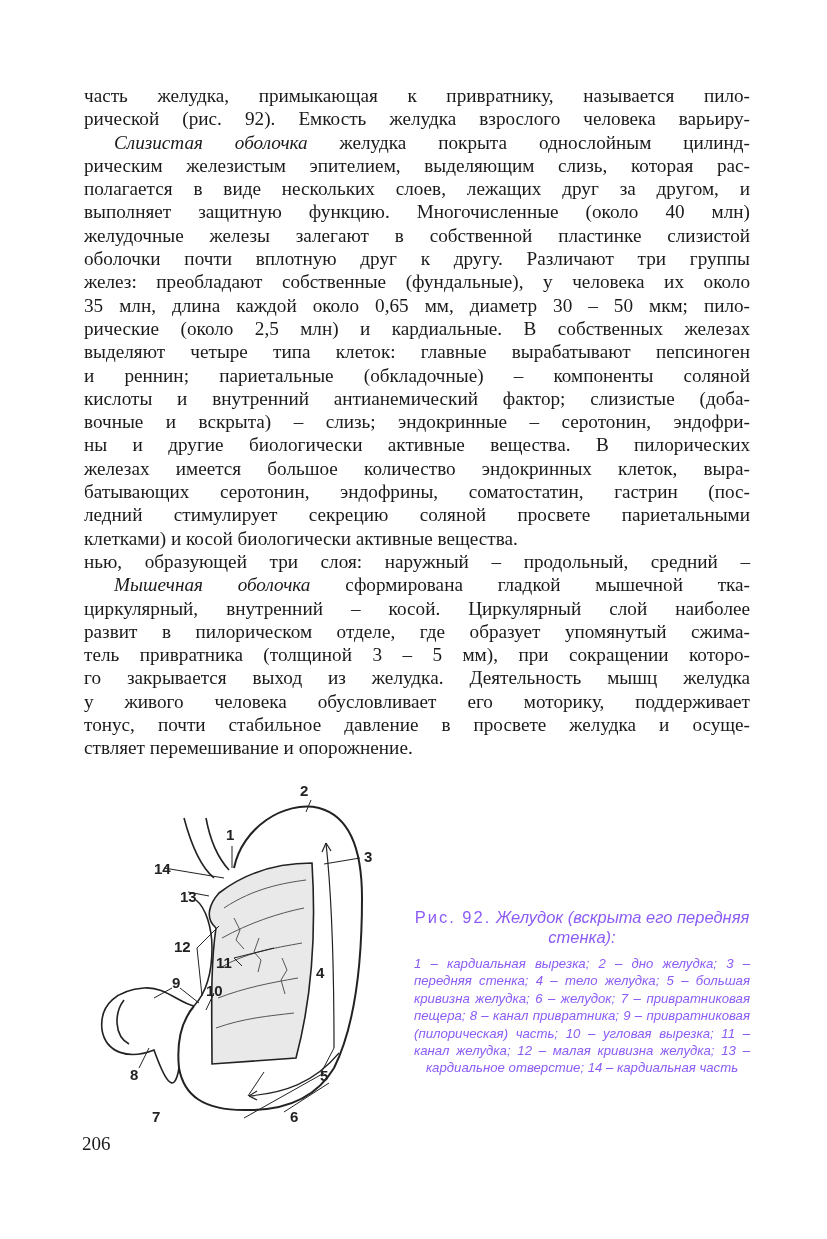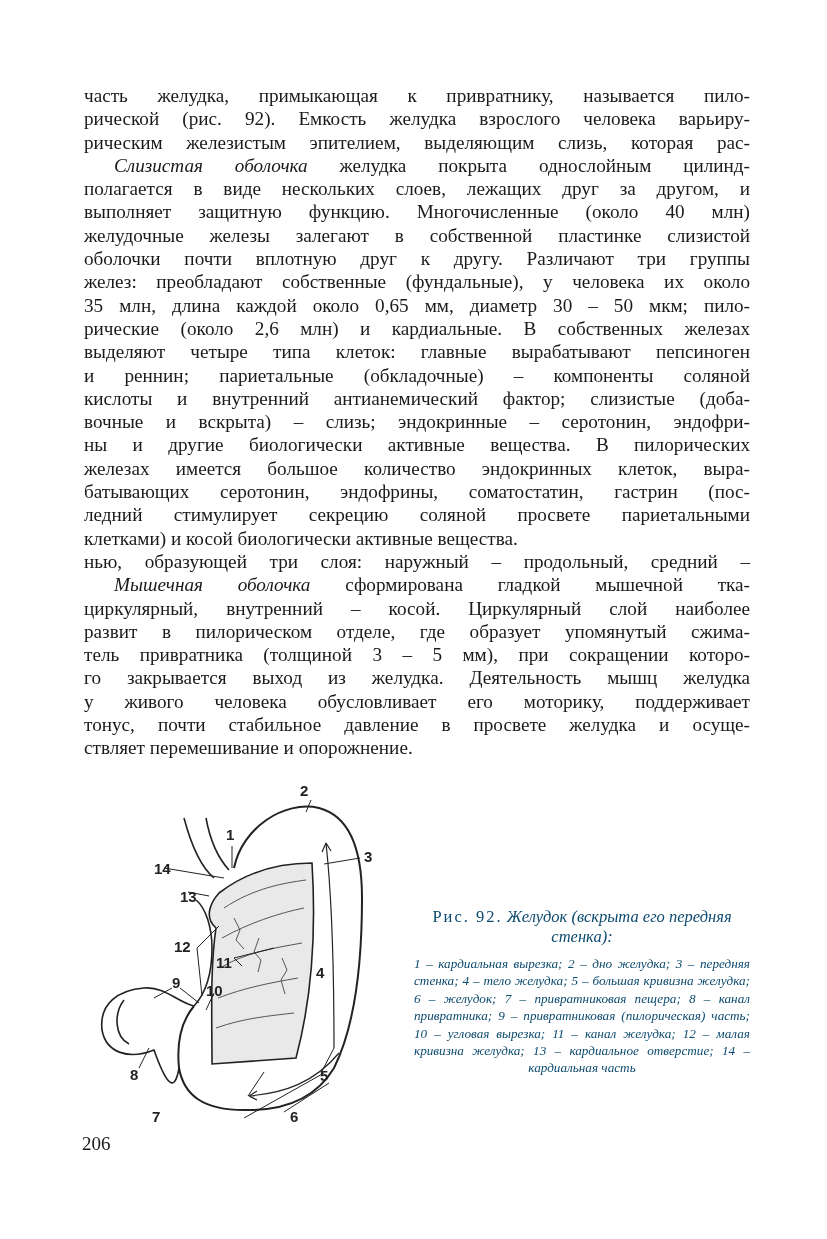--- a/index.html
+++ b/index.html
@@ -3,46 +3,46 @@
 <meta charset="utf-8">
 <style>
   html, body { margin:0; padding:0; background:#ffffff; }
   body { width:827px; height:1239px; position:relative; overflow:hidden; font-family:"DejaVu Serif", serif; color:#1a1a1a; }
   .body-text { position:absolute; left:84px; top:84px; width:666px; font-family:"Liberation Serif", serif; font-size:19.2px; line-height:23.3px; text-align:justify; }
   .body-text p { margin:0; }
   .body-text em { font-style:italic; }
   .line { display:block; text-align:justify; text-align-last:justify; white-space:nowrap; }
   .line.last { text-align-last:left; }
   .figure { position:absolute; left:84px; top:778px; width:320px; height:350px; }
-  .caption { position:absolute; left:414px; top:907px; width:336px; font-family:Liberation Serif, serif; color:#0c4a6e; text-align:center; }
+  .caption { position:absolute; left:414px; top:907px; width:336px; font-family:Liberation Sans, sans-serif; color:#8b5cf6; text-align:center; }
   .cap-title { font-size:16.5px; line-height:20px; }
   .cap-title .lbl { font-style:normal; letter-spacing:2px; }
   .cap-title .ttl { font-style:italic; }
   .cap-body { font-size:13.2px; line-height:17.4px; font-style:italic; text-align:justify; text-align-last:center; margin-top:8px; }
   .page-num { position:absolute; left:82px; top:1133px; font-family:"Liberation Serif", serif; font-size:19px; }
   svg text { font-family:"Liberation Sans", sans-serif; font-weight:bold; font-size:15px; fill:#222; }
 </style>
 </head>
 <body>
 
 <div class="body-text">
   <p>
     <span class="line">часть желудка, примыкающая к привратнику, называется пило-</span>
     <span class="line">рической (рис. 92). Емкость желудка взрослого человека варьиру-</span>
   </p>
   <p>
+    <span class="line" style="padding-left:30px"><em>Слизистая оболочка</em><span> желудка покрыта однослойным цилинд-</span></span>
     <span class="line">рическим железистым эпителием, выделяющим слизь, которая рас-</span>
-    <span class="line" style="padding-left:30px"><em>Слизистая оболочка</em><span> желудка покрыта однослойным цилинд-</span></span>
     <span class="line">полагается в виде нескольких слоев, лежащих друг за другом, и</span>
     <span class="line">выполняет защитную функцию. Многочисленные (около 40 млн)</span>
     <span class="line">желудочные железы залегают в собственной пластинке слизистой</span>
     <span class="line">оболочки почти вплотную друг к другу. Различают три группы</span>
     <span class="line">желез: преобладают собственные (фундальные), у человека их около</span>
     <span class="line">35 млн, длина каждой около 0,65 мм, диаметр 30 – 50 мкм; пило-</span>
-    <span class="line">рические (около 2,6 млн) и кардиальные. В собственных железах</span>
+    <span class="line">рические (около 2,5 млн) и кардиальные. В собственных железах</span>
     <span class="line">выделяют четыре типа клеток: главные вырабатывают пепсиноген</span>
     <span class="line">и реннин; париетальные (обкладочные) – компоненты соляной</span>
     <span class="line">кислоты и внутренний антианемический фактор; слизистые (доба-</span>
     <span class="line">вочные и вскрыта) – слизь; эндокринные – серотонин, эндофри-</span>
     <span class="line">ны и другие биологически активные вещества. В пилорических</span>
     <span class="line">железах имеется большое количество эндокринных клеток, выра-</span>
     <span class="line">батывающих серотонин, эндофрины, соматостатин, гастрин (пос-</span>
     <span class="line">ледний стимулирует секрецию соляной просвете париетальными</span>
     <span class="line last">клетками) и косой биологически активные вещества.</span>
   </p>

